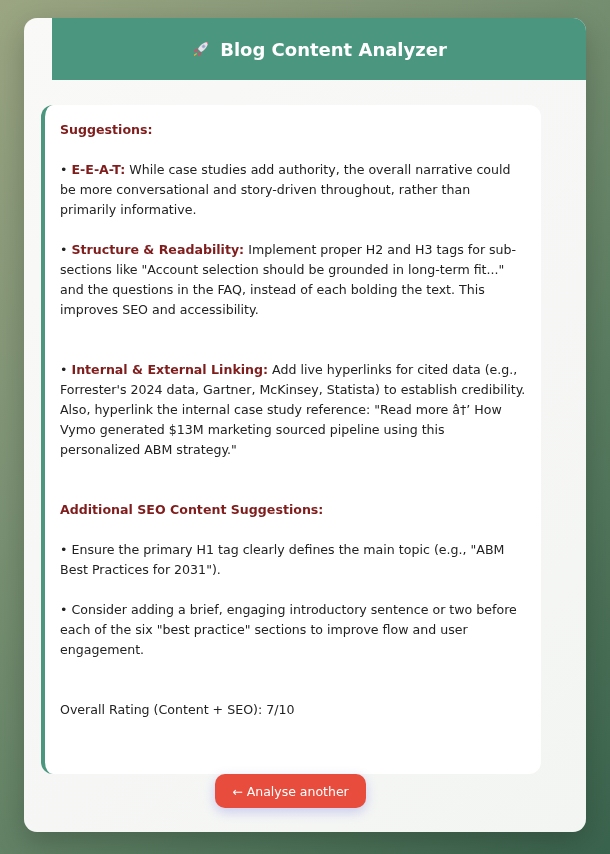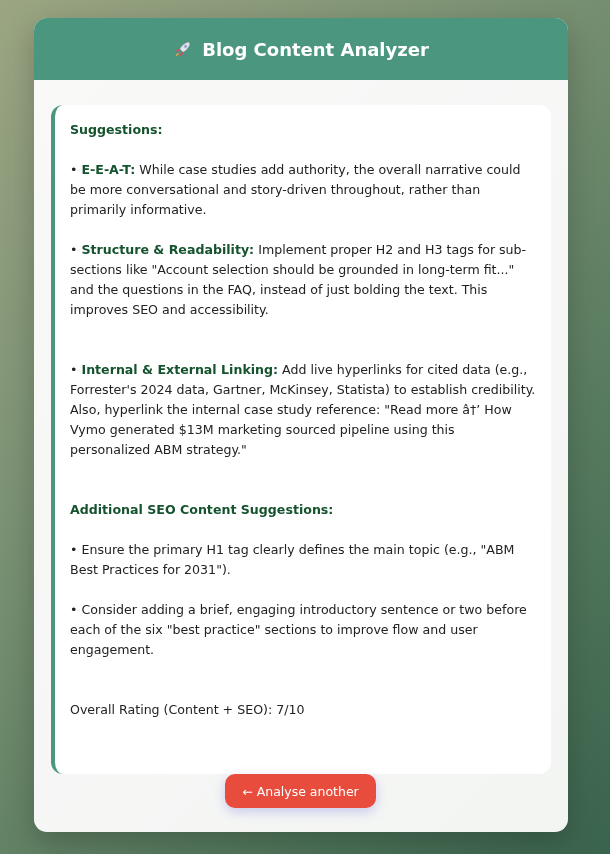--- a/index.html
+++ b/index.html
@@ -3,42 +3,43 @@
   <meta charset="utf-8">
   <style>
     html, body { margin: 0; padding: 0; }
     body {
       width: 610px; height: 854px; overflow: hidden;
       background: linear-gradient(135deg, #9ba582 0%, #7c9274 35%, #567a5e 70%, #3a634d 100%);
       font-family: "DejaVu Sans", "Liberation Sans", sans-serif;
       position: relative;
     }
     .card {
-      position: absolute; left: 34px; top: 18px; width: 534px; height: 814px;
+      position: absolute; left: 24px; top: 18px; width: 534px; height: 814px;
       background: linear-gradient(135deg, #f9f9f8 0%, #f3f5f3 100%);
       border-radius: 13px;
       box-shadow: 0 10px 30px rgba(0,0,0,0.22);
       overflow: hidden;
+      padding-left: 28px;
     }
     .header {
       height: 62px; background: #4a967f;
       display: flex; align-items: center; justify-content: center;
       color: #ffffff; font-size: 18px; font-weight: bold;
     }
     .header .rocket { margin-right: 9px; display: inline-flex; }
     .content {
       position: absolute; left: 17px; top: 87px; width: 500px; height: 669px;
       background: #ffffff; border-radius: 12px;
       border-left: 4px solid #4a967f;
       box-sizing: border-box;
       padding: 15px 14px 0 15px;
       font-size: 12.6px; line-height: 20px; color: #222;
     }
     .content p { margin: 0; }
-    .content b { color: #14532d; }
+    .content b { color: #7f1d1d; }
     .gap { height: 20px; }
     .gap2 { height: 40px; }
     .btn {
       position: absolute; left: 191px; top: 756px; width: 151px; height: 34px;
       background: #e74c3c; color: #fff; border: none; border-radius: 10px;
       font-family: "DejaVu Sans", "Liberation Sans", sans-serif;
       font-size: 12.5px; font-weight: normal;
       box-shadow: 0 4px 12px rgba(90,90,220,0.28);
       display: flex; align-items: center; justify-content: center;
     }
@@ -62,21 +63,21 @@
     <span>Blog Content Analyzer</span>
   </div>
 
   <div class="content">
     <p><b>Suggestions:</b></p>
     <div class="gap"></div>
 
     <p><span>•</span> <b>E-E-A-T:</b> <span>While case studies add authority, the overall narrative could be more conversational and story-driven throughout, rather than primarily informative.</span></p>
     <div class="gap"></div>
 
-    <p><span>•</span> <b>Structure &amp; Readability:</b> <span>Implement proper H2 and H3 tags for sub-sections like "Account selection should be grounded in long-term fit..." and the questions in the FAQ, instead of just bolding the text. This improves SEO and accessibility.</span></p>
+    <p><span>•</span> <b>Structure &amp; Readability:</b> <span>Implement proper H2 and H3 tags for sub-sections like "Account selection should be grounded in long-term fit..." and the questions in the FAQ, instead of each bolding the text. This improves SEO and accessibility.</span></p>
     <div class="gap"></div>
 
     <div class="gap"></div>
 
     <p><span>•</span> <b>Internal &amp; External Linking:</b> <span>Add live hyperlinks for cited data (e.g., Forrester's 2024 data, Gartner, McKinsey, Statista) to establish credibility. Also, hyperlink the internal case study reference: "Read more â†’ How Vymo generated $13M marketing sourced pipeline using this personalized ABM strategy."</span></p>
     <div class="gap2"></div>
 
     <p><b>Additional SEO Content Suggestions:</b></p>
     <div class="gap"></div>
 

